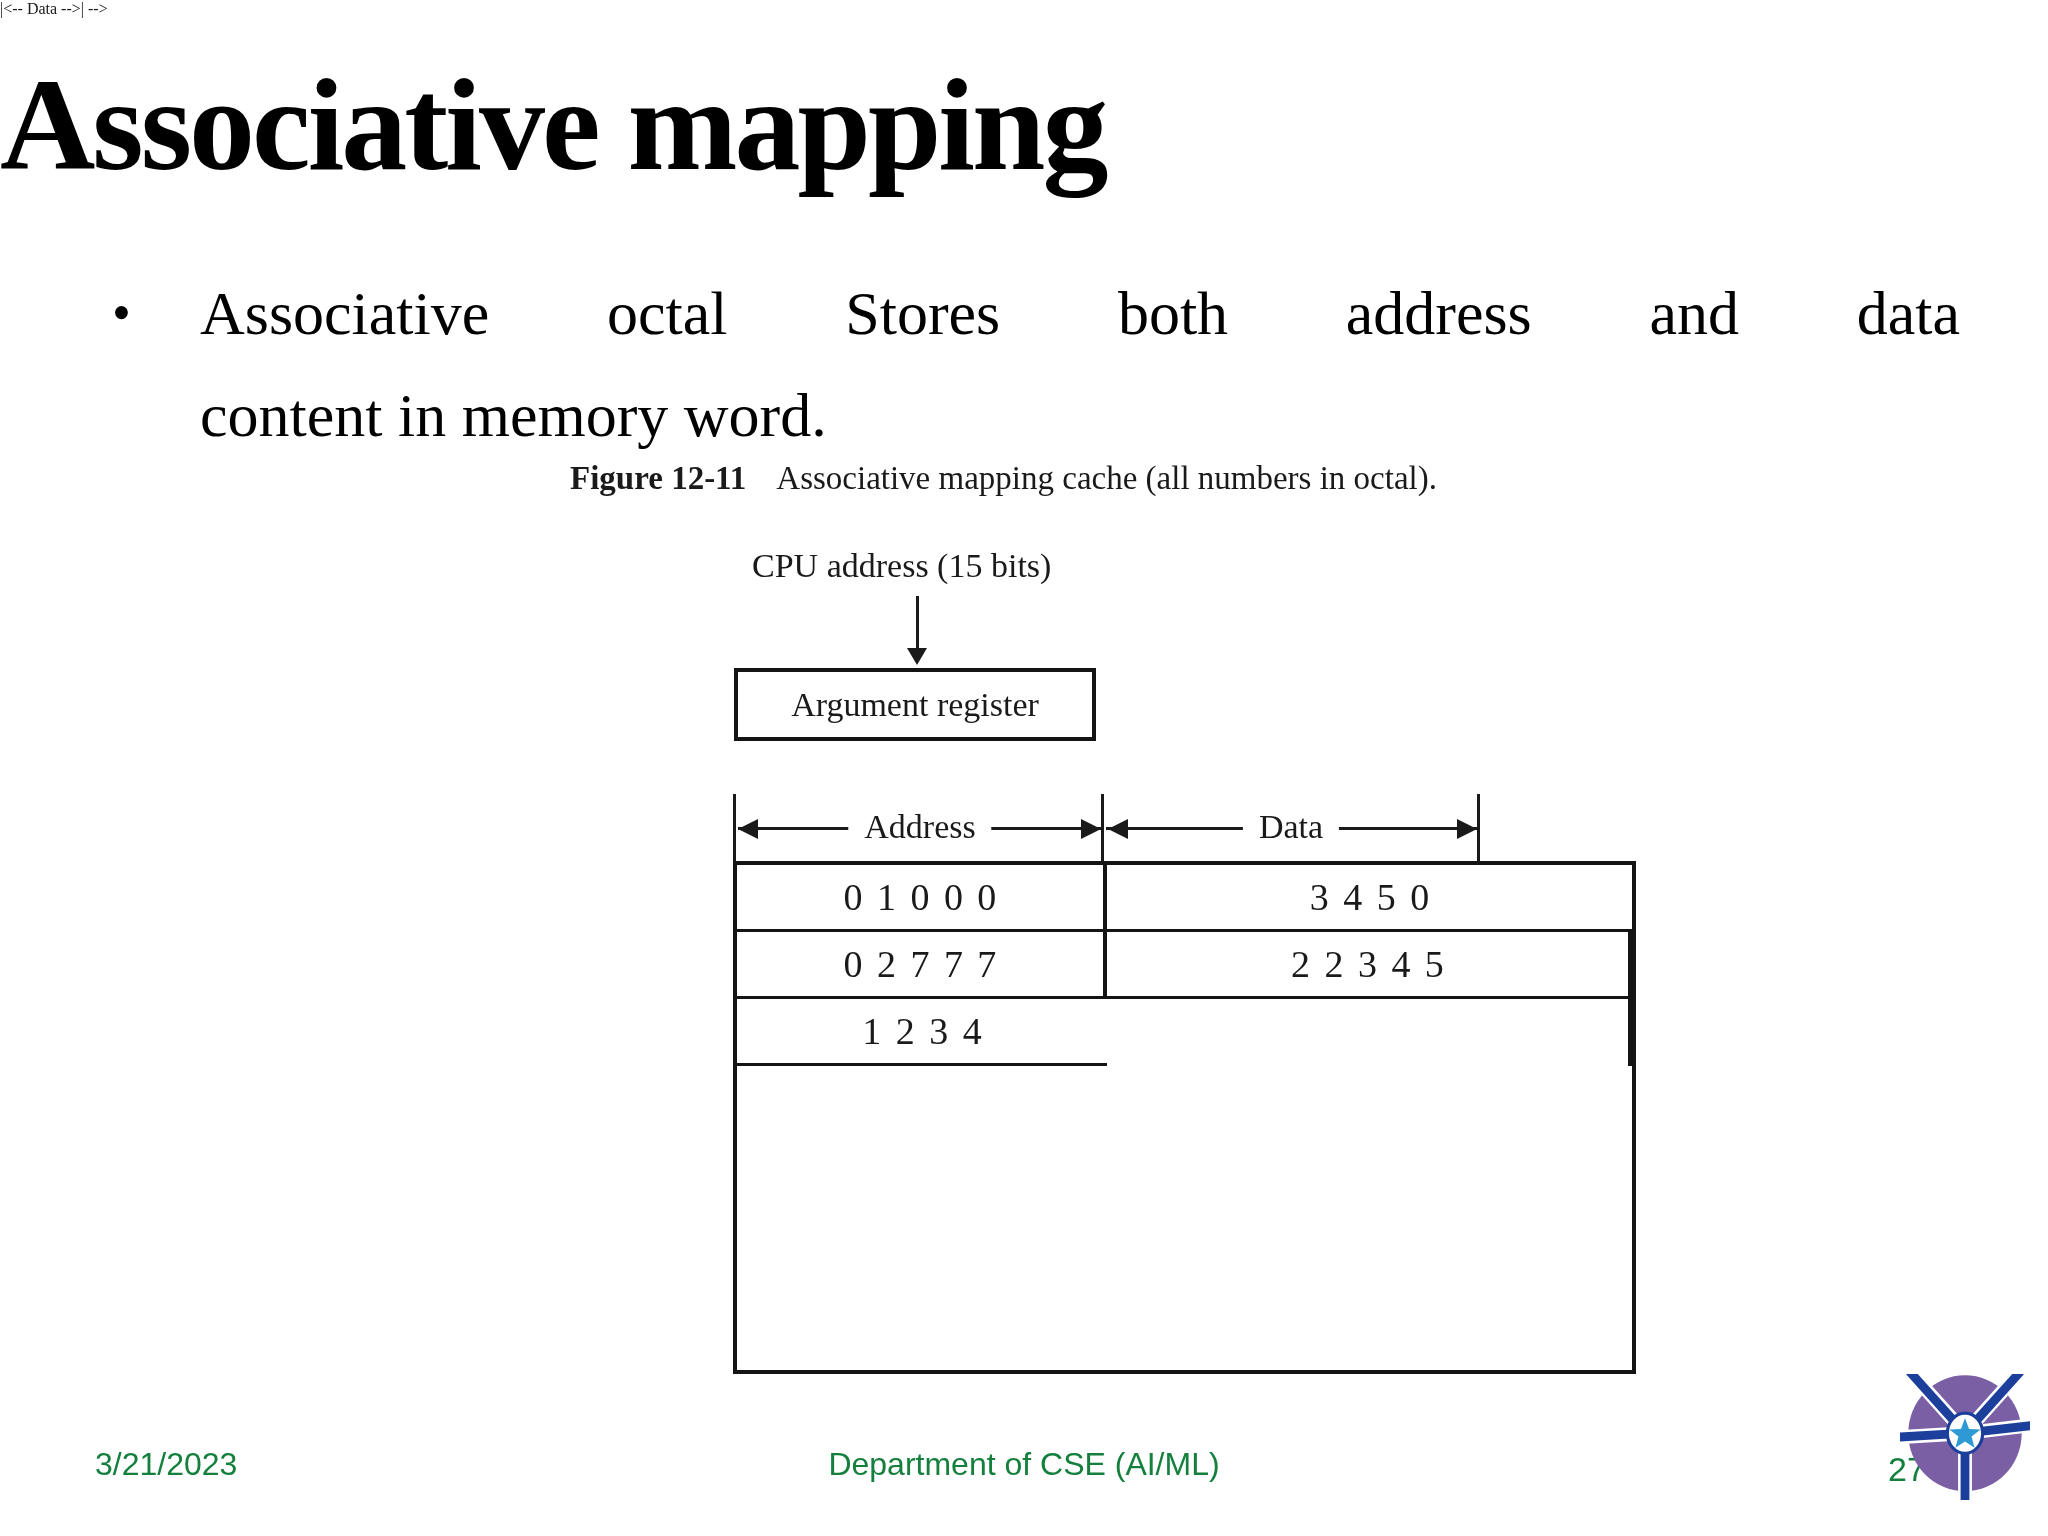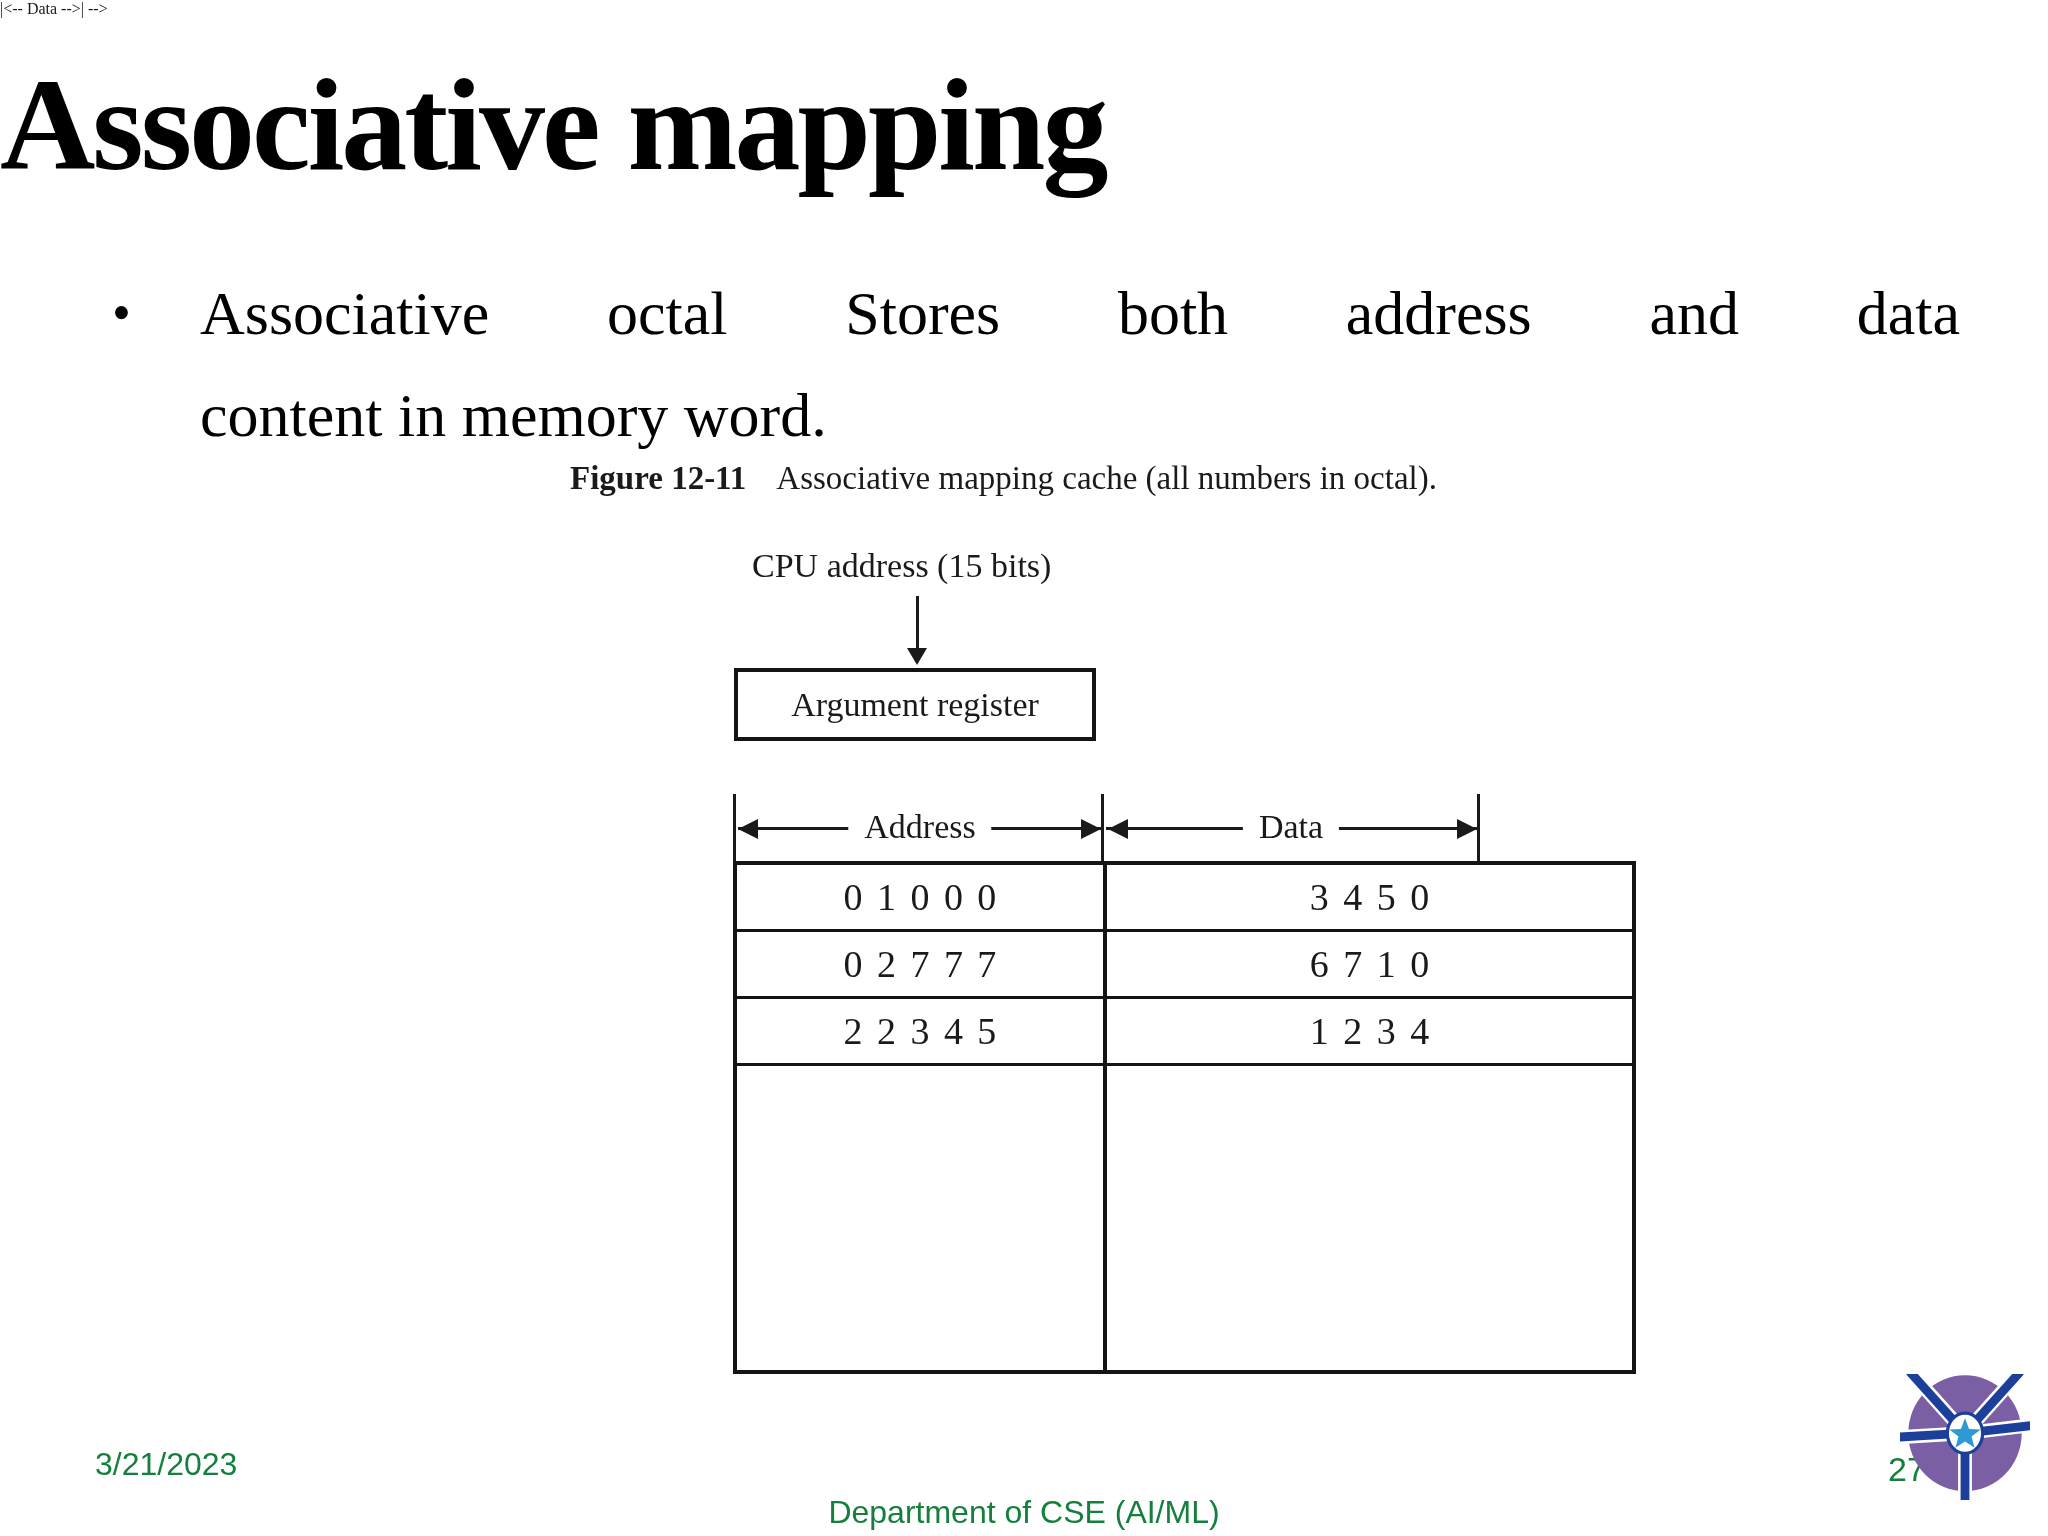--- a/index.html
+++ b/index.html
@@ -50,21 +50,21 @@
   }
   .cell{display:flex;align-items:center;justify-content:center;
     font-size:38px;letter-spacing:0.38em;text-indent:0.38em;}
   .cell.addr{border-right:4px solid #141414;}
   .cell.rule{border-bottom:3px solid #141414;}
   
   .footer-date,.footer-dept,.footer-page{
     position:absolute;font-family:"Liberation Sans",sans-serif;color:#15803d;font-size:32px;
   }
   .footer-date{left:95px;top:1446px;}
-  .footer-dept{left:0;width:100%;top:1446px;text-align:center;margin-top:48px;}
+  .footer-dept{left:0;width:100%;top:1446px;text-align:center;}
   .footer-page{left:1888px;top:1450px;font-size:34px;}
   .logo{position:absolute;left:1900px;top:1374px;width:130px;height:126px;}
 </style>
 </head>
 <body>
 
 <div class="slide">
 
   <div class="title">Associative mapping</div>
 
@@ -111,21 +111,20 @@
     <div class="ah ah-right" style="left:1457px"></div>
 
     <div class="dim-label" style="left:920px">Address</div>
     <div class="dim-label" style="left:1291px">Data</div>
 
     
     <div class="cache-table">
       <div class="cell addr rule">01000</div>
       <div class="cell rule">3450</div>
       <div class="cell addr rule">02777</div>
-      <div class="cell rule">6710</div>
       <div class="cell addr rule">22345</div>
       <div class="cell rule">1234</div>
       <div class="cell addr"></div>
       <div class="cell"></div>
     </div>
   </div>
 
   <div class="footer-date">3/21/2023</div>
   <div class="footer-dept">Department of CSE (AI/ML)</div>
   <div class="footer-page">27</div>

